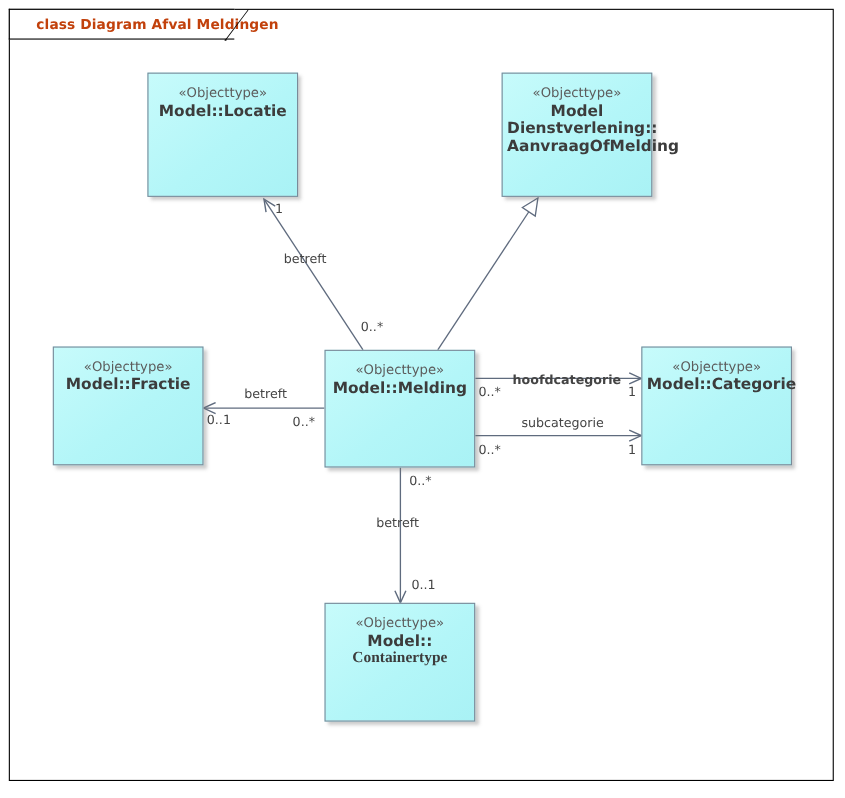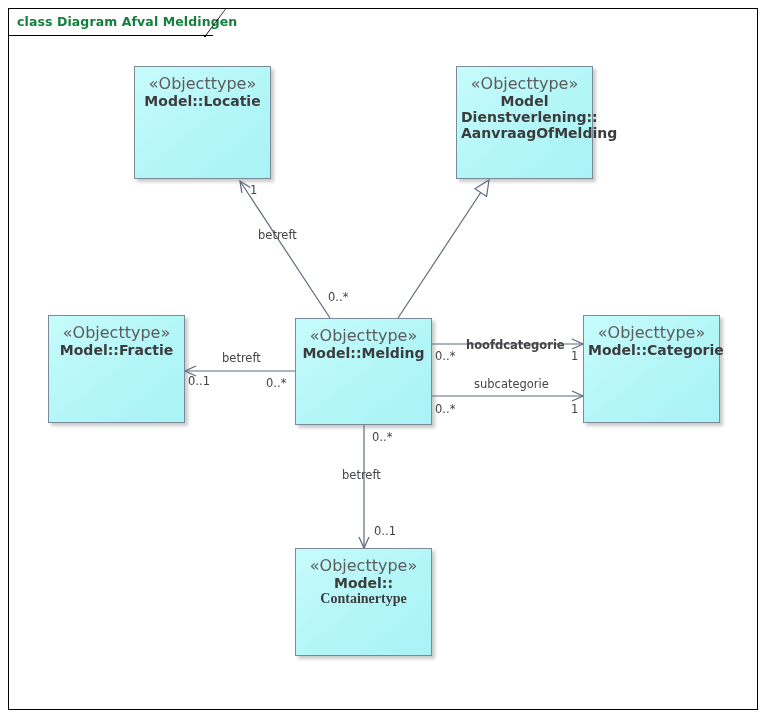--- a/index.html
+++ b/index.html
@@ -36,25 +36,25 @@
     width: 205px;
     box-sizing: border-box;
     background: #ffffff;
     border-left: 1px solid #000000;
     border-top: 1px solid #000000;
     border-bottom: 1px solid #000000;
     z-index: 6;
   }
   #frame-tab-label {
     position: absolute;
-    left: 8px;
+    left: 24px;
     top: 5px;
     font-size: 12.5px;
     font-weight: bold;
-    color: #15803d;
+    color: #c2410c;
     white-space: nowrap;
     letter-spacing: 0.1px;
   }
   #frame-tab-corner {
     position: absolute;
     left: 204px;
     top: 8px;
     width: 22px;
     height: 29px;
     z-index: 7;
@@ -77,21 +77,21 @@
     box-sizing: border-box;
     background: linear-gradient(to bottom right, #c7fbfb 0%, #b3f6f8 55%, #a9f2f5 100%);
     background-color: #bdf8fa;
     border: 1px solid #7a8a99;
     box-shadow: 3px 3px 3px rgba(120,120,120,0.38);
     z-index: 4;
     text-align: center;
     color: #4a4a4a;
   }
   .uml-stereotype {
-    font-size: 16px;
+    font-size: 12px;
     color: #5c5c5c;
     margin-top: 9px;
     line-height: 16px;
     font-weight: normal;
   }
   .uml-name {
     font-size: 14px;
     font-weight: bold;
     color: #3c3c3c;
     line-height: 16px;

